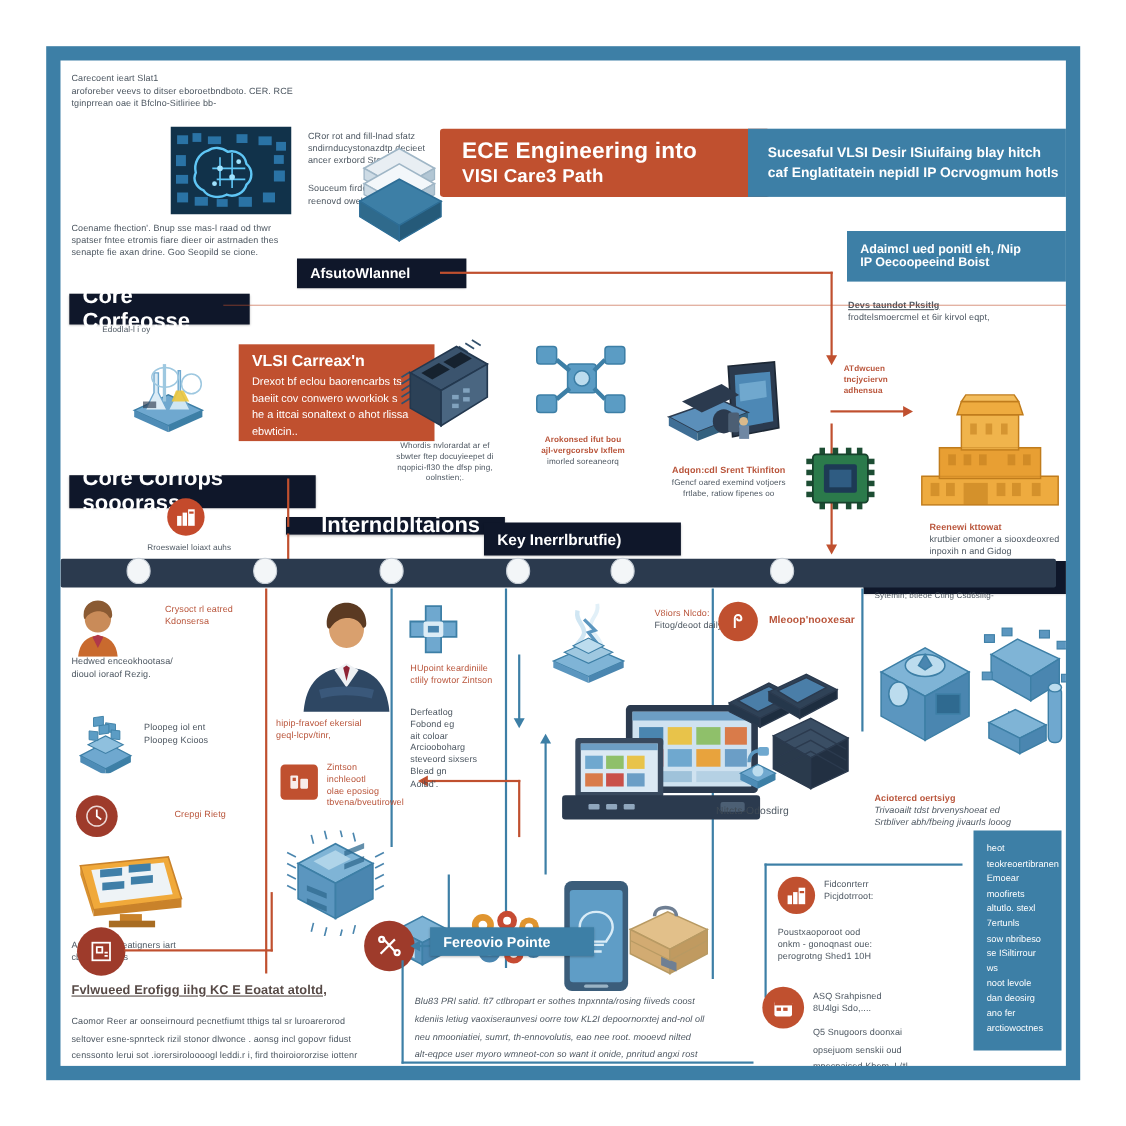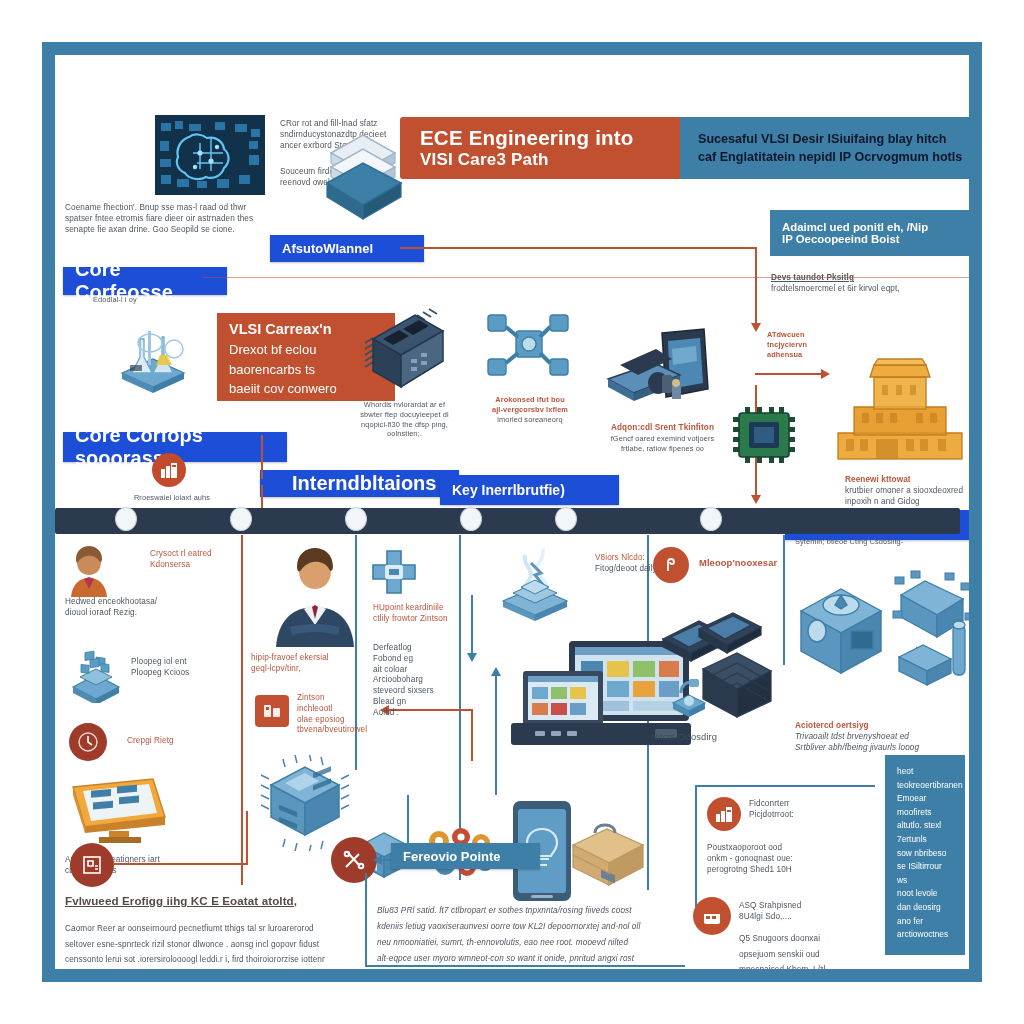--- a/index.html
+++ b/index.html
@@ -16,37 +16,37 @@
   
   .txt{position:absolute;color:#3f4a55;line-height:1.32;
        font-family:"Liberation Sans",sans-serif;letter-spacing:.1px;}
   .txt.sm{font-size:8.2px;}
   .txt.xs{font-size:7.4px;}
   .txt.md{font-size:9.4px;}
   .txt.center{text-align:center;}
   .blurry{filter:blur(.28px);opacity:.93;}
 
   
-  .badge{position:absolute;background:#1d4ed8;color:#fff;font-weight:bold;
+  .badge{position:absolute;background:#0f172a;color:#fff;font-weight:bold;
          display:flex;align-items:center;padding:0 12px;
          box-shadow:0 1px 2px rgba(0,0,0,.25);}
   .badge.blue{background:#3d7fa6;}
   .badge.t15{font-size:20px;margin-top:15px;}
   .badge.t13{font-size:13px;}
 
   
   .hdr-red{position:absolute;left:345px;top:62px;width:280px;height:62px;
            background:#c0502f;border-radius:3px 3px 3px 3px;
            display:flex;flex-direction:column;justify-content:center;
            padding-left:20px;color:#fff;}
   .hdr-red .l1{font-size:20.5px;font-weight:bold;letter-spacing:.2px;}
   .hdr-red .l2{font-size:17px;font-weight:bold;letter-spacing:.2px;}
   .hdr-blue{position:absolute;left:625px;top:62px;width:295px;height:62px;
             background:#3d7fa6;display:flex;flex-direction:column;
-            justify-content:center;padding-left:18px;color:#0f172a;}
+            justify-content:center;padding-left:18px;color:#ffffff;}
   .hdr-blue div{font-size:12.6px;font-weight:bold;line-height:1.45;}
 
   
   .panel{position:absolute;}
   .navbar{position:absolute;background:#2b3a4e;height:24px;border-radius:2px;}
   .node{position:absolute;width:20px;height:22px;border-radius:50%;
         background:#f3f6f8;border:1px solid #c7ced6;}
 
   .vline{position:absolute;background:#c0502f;width:2px;}
   .hline{position:absolute;background:#c0502f;height:2px;}
@@ -85,20 +85,25 @@
 
     <div class="hdr-red">
       <div class="l1">ECE Engineering into</div>
       <div class="l2">VISI Care3 Path</div>
     </div>
     <div class="hdr-blue">
       <div>Sucesaful VLSI Desir ISiuifaing blay hitch</div>
       <div>caf Englatitatein nepidl IP Ocrvogmum hotls</div>
     </div>
 
+    <div class="txt sm blurry" style="left:10px;top:12px;width:290px;">
+      <div>Carecoent ieart Slat1</div>
+      <div>aroforeber veevs to ditser eboroetbndboto. CER. RCE</div>
+      <div>tginprrean oae it Bfclno-Sitliriee bb-</div>
+    </div>
 
     <div class="panel" style="left:100px;top:60px;">
       <svg width="110" height="80" viewBox="0 0 110 80">
         <rect x="0" y="0" width="110" height="80" fill="#11324a"></rect>
         <g fill="#2f7fb5" opacity=".85">
           <rect x="6" y="8" width="10" height="8"></rect>
             <rect x="20" y="6" width="8" height="8"></rect>
           <rect x="34" y="9" width="12" height="7"></rect>
             <rect x="60" y="7" width="10" height="8"></rect>
           <rect x="80" y="9" width="12" height="8"></rect>
@@ -190,21 +195,21 @@
         <ellipse cx="40" cy="26" rx="12" ry="9" fill="none" stroke="#9ec8e0" stroke-width="1.4"></ellipse>
         <circle cx="64" cy="32" r="9" fill="none" stroke="#9ec8e0" stroke-width="1.4"></circle>
         <rect x="38" y="14" width="3" height="34" fill="#9ec8e0"></rect>
         <rect x="20" y="48" width="12" height="6" fill="#2b3a4e" opacity=".65"></rect>
       </svg>
     </div>
 
     <div class="panel" style="left:162px;top:258px;width:178px;height:88px;background:#c0502f;
                 color:#fff;padding:8px 12px;box-sizing:border-box;">
       <div style="font-size:14.5px;font-weight:bold;margin-bottom:3px;">VLSI Carreax'n</div>
-      <div style="font-size:13px;line-height:1.5;">
+      <div style="font-size:10px;line-height:1.5;">
         <div>Drexot bf eclou baorencarbs ts</div>
         <div>baeiit cov conwero  wvorkiok s</div>
         <div>he a ittcai sonaltext o ahot rlissa</div>
         <div>ebwticin..</div>
       </div>
     </div>
 
     <div class="panel" style="left:290px;top:248px;">
       <svg width="112" height="100" viewBox="0 0 112 100">
         <g stroke="#33506b" stroke-width="1.6" fill="#7d97ad">
@@ -346,21 +351,21 @@
       <div>krutbier omoner a siooxdeoxred</div>
       <div>inpoxih n and Gidog</div>
     </div>
 
     <div class="hline" style="left:700px;top:318px;width:68px;"></div>
     <div class="arrowhead ah-right" style="left:766px;top:314px;"></div>
 
     <div class="badge t15" style="left:8px;top:362px;width:200px;height:30px;">
       <span>Core Corfops sooorass</span>
     </div>
-    <div class="badge t15" style="left:205px;top:400px;width:155px;height:27px;padding-left:32px;">
+    <div class="badge t15" style="left:205px;top:400px;width:155px;height:16px;padding-left:32px;">
       <span>Interndbltaions</span>
     </div>
     <div class="badge t14" style="left:385px;top:420px;width:155px;height:30px;font-size:14px;">
       <span>Key Inerrlbrutfie)</span>
     </div>
     <div class="badge t15" style="left:730px;top:440px;width:185px;height:30px;">
       <span>Adsaned Role</span>
     </div>
 
     <div class="hline" style="left:206px;top:391px;width:2px;height:0;"></div>
@@ -431,21 +436,21 @@
       <div>Ploopeg iol ent</div>
       <div>Ploopeg Kcioos</div>
     </div>
 
     <div class="circicon" style="left:14px;top:668px;width:38px;height:38px;background:#9e3b2b;">
       <svg width="22" height="22" viewBox="0 0 22 22">
         <circle cx="11" cy="11" r="9" fill="none" stroke="#fff" stroke-width="1.4" opacity=".8"></circle>
         <path d="M11 5 v6 l4 3" stroke="#fff" stroke-width="1.6" fill="none"></path>
       </svg>
     </div>
-    <div class="txt sm blurry" style="left:72px;top:681px;width:110px;color:#b4482c;">Crepgi Rietg</div>
+    <div class="txt sm blurry" style="left:72px;top:681px;width:110px;color:#b4482c;text-align:center;">Crepgi Rietg</div>
 
     <div class="panel" style="left:10px;top:718px;">
       <svg width="108" height="72" viewBox="0 0 108 72">
         <path d="M8 14 L88 6 L100 44 L20 54 Z" fill="#f0a93a" stroke="#c9822a" stroke-width="1.4"></path>
         <path d="M8 14 L8 22 L20 60 L20 54 Z" fill="#d8912f"></path>
         <path d="M100 44 L100 52 L20 60 L20 54 Z" fill="#c9822a"></path>
         <path d="M18 18 L84 11 L92 40 L26 48 Z" fill="#eef3f6"></path>
         <g fill="#3f7fa8">
           <rect x="26" y="20" width="20" height="7" transform="skewY(-5)"></rect>
           <rect x="52" y="18" width="20" height="7" transform="skewY(-5)"></rect>

